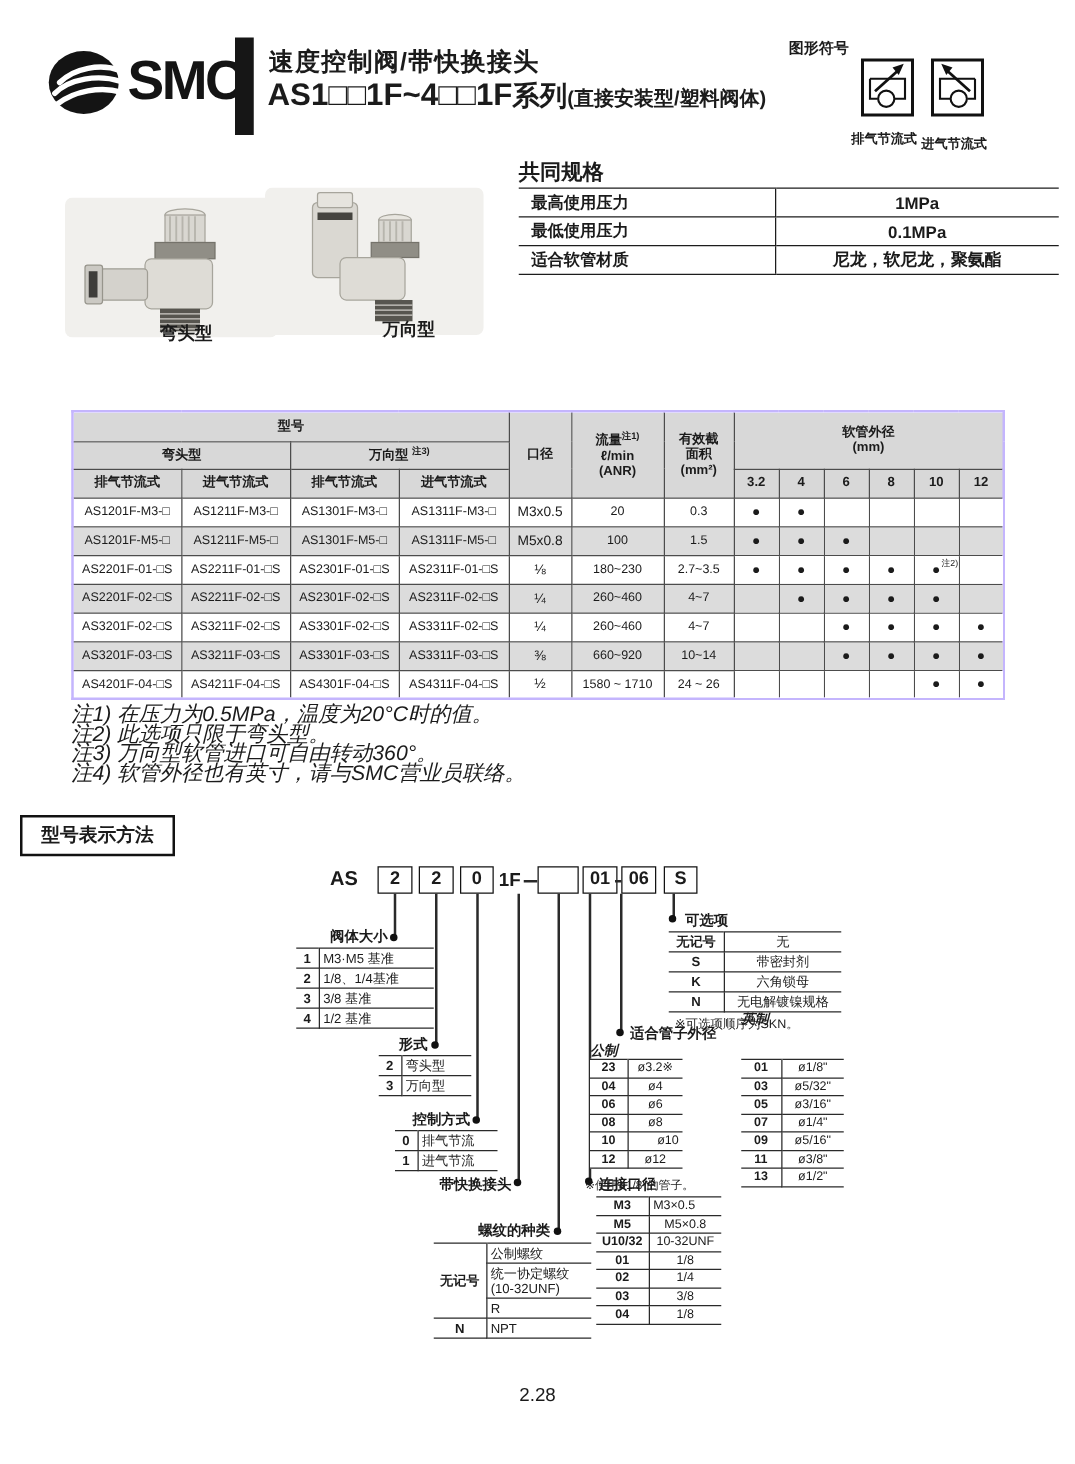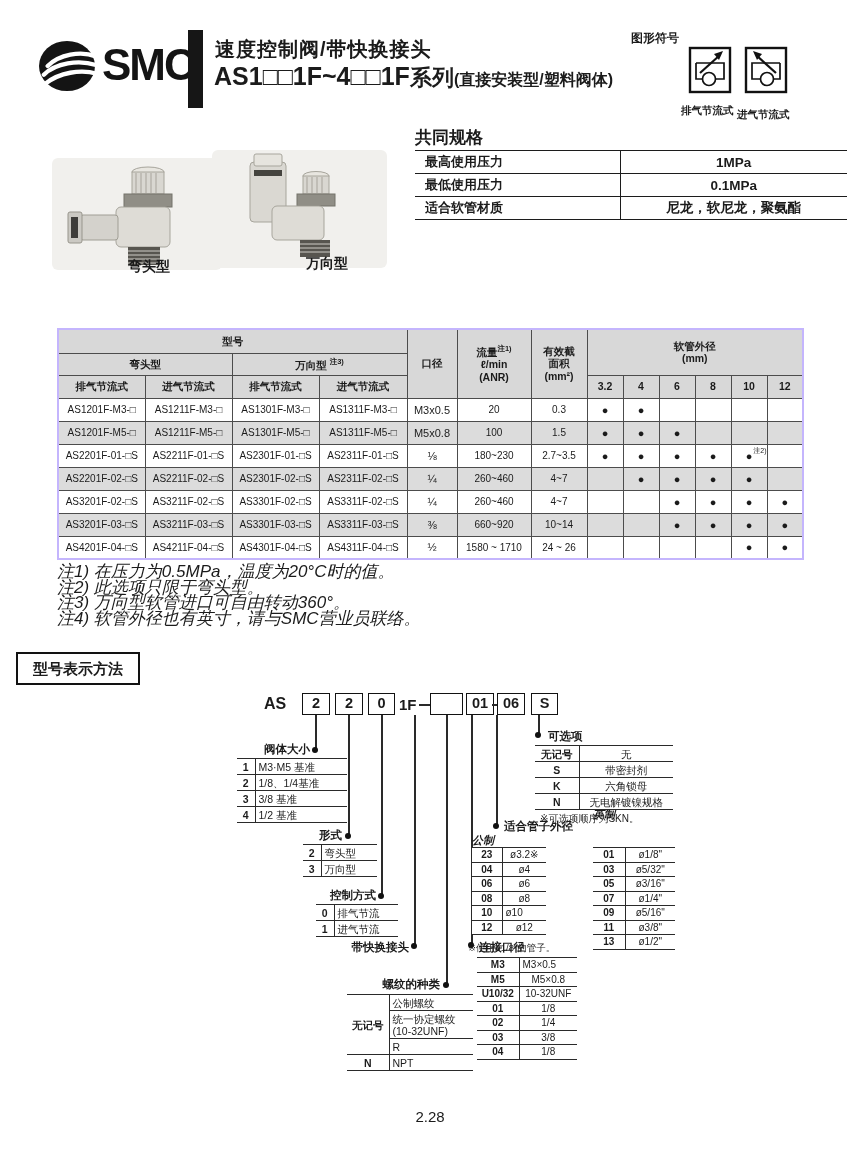--- a/index.html
+++ b/index.html
@@ -522,21 +522,21 @@
       <tr>
       <td class="code" style="min-width:30px">06</td>
       <td style="min-width:44px;text-align:center">ø6</td>
     </tr>
       <tr>
       <td class="code" style="min-width:30px">08</td>
       <td style="min-width:44px;text-align:center">ø8</td>
     </tr>
       <tr>
       <td class="code" style="min-width:30px">10</td>
-      <td style="min-width:44px;text-align:left">ø10</td>
+      <td style="min-width:44px;text-align:right">ø10</td>
     </tr>
       <tr>
       <td class="code" style="min-width:30px">12</td>
       <td style="min-width:44px;text-align:center">ø12</td>
     </tr>
     </tbody>
 </table>
 <div class="abs tinynote" style="left:468px;top:942px">※使用ø1/8"的管子。</div>
 <div class="abs sublab" style="left:593px;top:807px">英制</div>
 <table class="abs mini small" style="left:593px;top:847px">

